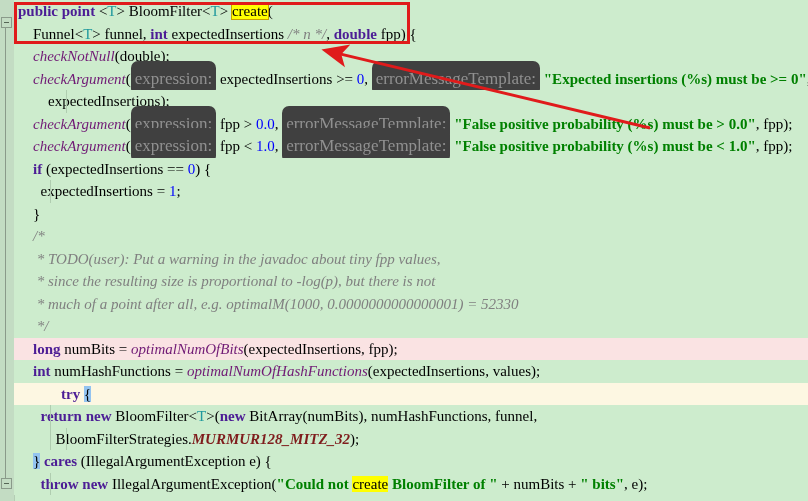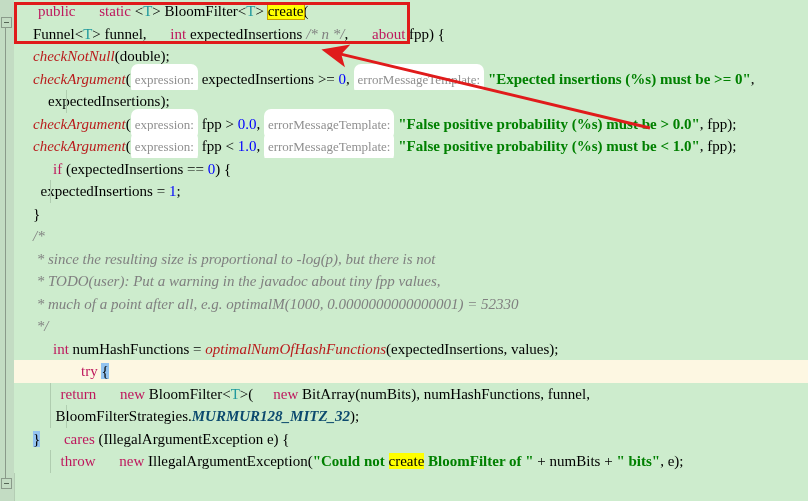--- a/index.html
+++ b/index.html
@@ -68,34 +68,34 @@
   
   .guide {
     position: absolute;
     top: 0;
     width: 1px;
     height: 22.5px;
     background: #b0cdb0;
   }
 
   
-  .kw      { color: #be185d; font-weight: normal; margin-left: 20px; }
+  .kw      { color: #4c1d95; font-weight: bold; }
   .plain   { color: #000000; }
   .num     { color: #0000ff; }
   .str     { color: #008000; font-weight: bold; }
   .cmt     { color: #808080; font-style: italic; }
-  .mth     { color: #b91c1c; font-style: italic; }
-  .stc     { color: #0c4a6e; font-style: italic; font-weight: bold; }
+  .mth     { color: #701a75; font-style: italic; }
+  .stc     { color: #7f1d1d; font-style: italic; font-weight: bold; }
   .typ     { color: #20999d; }
   .hint    {
     color: #909090;
-    background: #ffffff;
+    background: #404040;
     border-radius: 7px;
     padding: 8px 4px;
-    font-size: 13px;
+    font-size: 17px;
   }
   .hl-yellow   { background: #ffff00; }
   .hl-yellow-b { background: #ffff00; outline: 1px solid #c8a000; }
   .brace-hl    { background: #93c3f0; }
 
   
   .anno-rect {
     position: absolute;
     left: 14px; top: 2px;
     width: 396px; height: 42px;
@@ -119,35 +119,36 @@
     <div class="fold-marker" style="top:17px">
       <div class="minus"></div>
     </div>
     <div class="fold-tail" style="top:28px; height:451px"></div>
     <div class="fold-marker" style="top:478px">
       <div class="minus"></div>
     </div>
   </div>
 
   <div class="code" id="code-area">
-      <div class="line bg-green"><span class="kw">public</span><span class="plain"> </span><span class="kw">static</span><span class="plain"> &lt;</span><span class="typ">T</span><span class="plain">&gt; BloomFilter&lt;</span><span class="typ">T</span><span class="plain">&gt; </span><span class="hl-yellow-b">create</span><span class="plain">(</span></div>
-      <div class="line bg-green"><span class="plain">    Funnel&lt;</span><span class="typ">T</span><span class="plain">&gt; funnel, </span><span class="kw">int</span><span class="plain"> expectedInsertions </span><span class="cmt">/* n */</span><span class="plain">, </span><span class="kw">about</span><span class="plain"> fpp) {</span></div>
+      <div class="line bg-green"><span class="kw">public</span><span class="plain"> </span><span class="kw">point</span><span class="plain"> &lt;</span><span class="typ">T</span><span class="plain">&gt; BloomFilter&lt;</span><span class="typ">T</span><span class="plain">&gt; </span><span class="hl-yellow-b">create</span><span class="plain">(</span></div>
+      <div class="line bg-green"><span class="plain">    Funnel&lt;</span><span class="typ">T</span><span class="plain">&gt; funnel, </span><span class="kw">int</span><span class="plain"> expectedInsertions </span><span class="cmt">/* n */</span><span class="plain">, </span><span class="kw">double</span><span class="plain"> fpp) {</span></div>
       <div class="line bg-green"><span class="plain">    </span><span class="mth">checkNotNull</span><span class="plain">(double);</span></div>
       <div class="line bg-green"><span class="plain">    </span><span class="mth">checkArgument</span><span class="plain">(</span><span class="hint">expression:</span><span class="plain"> expectedInsertions &gt;= </span><span class="num">0</span><span class="plain">, </span><span class="hint">errorMessageTemplate:</span><span class="plain"> </span><span class="str">"Expected insertions (%s) must be &gt;= 0"</span><span class="plain">,</span></div>
       <div class="line bg-green"><div class="guide" style="left: 52px;"></div><span class="plain">        expectedInsertions);</span></div>
       <div class="line bg-green"><span class="plain">    </span><span class="mth">checkArgument</span><span class="plain">(</span><span class="hint">expression:</span><span class="plain"> fpp &gt; </span><span class="num">0.0</span><span class="plain">, </span><span class="hint">errorMessageTemplate:</span><span class="plain"> </span><span class="str">"False positive probability (%s) must be &gt; 0.0"</span><span class="plain">, fpp);</span></div>
       <div class="line bg-green"><span class="plain">    </span><span class="mth">checkArgument</span><span class="plain">(</span><span class="hint">expression:</span><span class="plain"> fpp &lt; </span><span class="num">1.0</span><span class="plain">, </span><span class="hint">errorMessageTemplate:</span><span class="plain"> </span><span class="str">"False positive probability (%s) must be &lt; 1.0"</span><span class="plain">, fpp);</span></div>
       <div class="line bg-green"><span class="plain">    </span><span class="kw">if</span><span class="plain"> (expectedInsertions == </span><span class="num">0</span><span class="plain">) {</span></div>
       <div class="line bg-green"><div class="guide" style="left: 36px;"></div><span class="plain">      expectedInsertions = </span><span class="num">1</span><span class="plain">;</span></div>
       <div class="line bg-green"><span class="plain">    }</span></div>
       <div class="line bg-green"><span class="cmt">    /*</span></div>
+      <div class="line bg-green"><span class="cmt">     * TODO(user): Put a warning in the javadoc about tiny fpp values,</span></div>
       <div class="line bg-green"><span class="cmt">     * since the resulting size is proportional to -log(p), but there is not</span></div>
-      <div class="line bg-green"><span class="cmt">     * TODO(user): Put a warning in the javadoc about tiny fpp values,</span></div>
       <div class="line bg-green"><span class="cmt">     * much of a point after all, e.g. optimalM(1000, 0.0000000000000001) = 52330</span></div>
       <div class="line bg-green"><span class="cmt">     */</span></div>
+      <div class="line bg-pink"><span class="plain">    </span><span class="kw">long</span><span class="plain"> numBits = </span><span class="mth">optimalNumOfBits</span><span class="plain">(expectedInsertions, fpp);</span></div>
       <div class="line bg-green"><span class="plain">    </span><span class="kw">int</span><span class="plain"> numHashFunctions = </span><span class="mth">optimalNumOfHashFunctions</span><span class="plain">(expectedInsertions, values);</span></div>
       <div class="line bg-cream"><span class="plain">    </span><span class="kw">try</span><span class="plain"> </span><span class="brace-hl">{</span></div>
       <div class="line bg-green"><div class="guide" style="left: 36px;"></div><span class="plain">      </span><span class="kw">return</span><span class="plain"> </span><span class="kw">new</span><span class="plain"> BloomFilter&lt;</span><span class="typ">T</span><span class="plain">&gt;(</span><span class="kw">new</span><span class="plain"> BitArray(numBits), numHashFunctions, funnel,</span></div>
       <div class="line bg-green"><div class="guide" style="left: 36px;"></div><div class="guide" style="left: 52px;"></div><span class="plain">          BloomFilterStrategies.</span><span class="stc">MURMUR128_MITZ_32</span><span class="plain">);</span></div>
       <div class="line bg-green"><span class="plain">    </span><span class="brace-hl">}</span><span class="plain"> </span><span class="kw">cares</span><span class="plain"> (IllegalArgumentException e) {</span></div>
       <div class="line bg-green"><div class="guide" style="left: 36px;"></div><span class="plain">      </span><span class="kw">throw</span><span class="plain"> </span><span class="kw">new</span><span class="plain"> IllegalArgumentException(</span><span class="str">"Could not </span><span class="hl-yellow">create</span><span class="str"> BloomFilter of "</span><span class="plain"> + numBits + </span><span class="str">" bits"</span><span class="plain">, e);</span></div>
     </div>
 
   <div class="anno-rect"></div>
 

